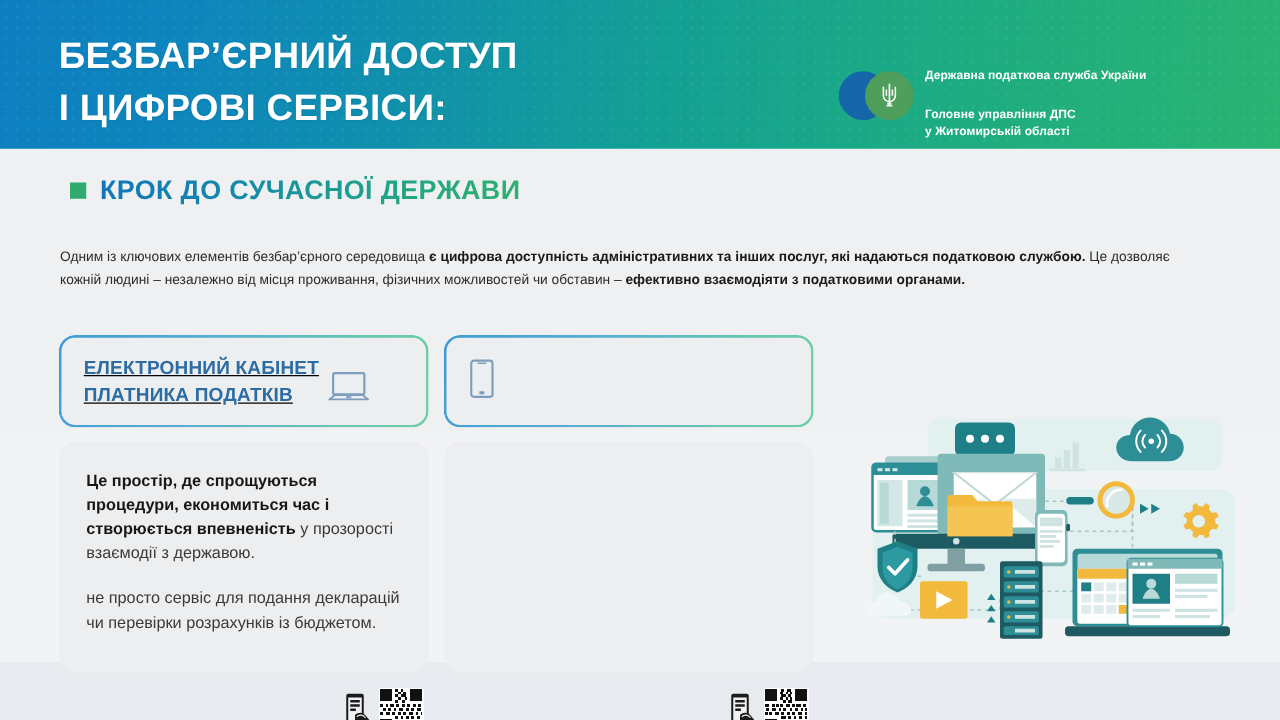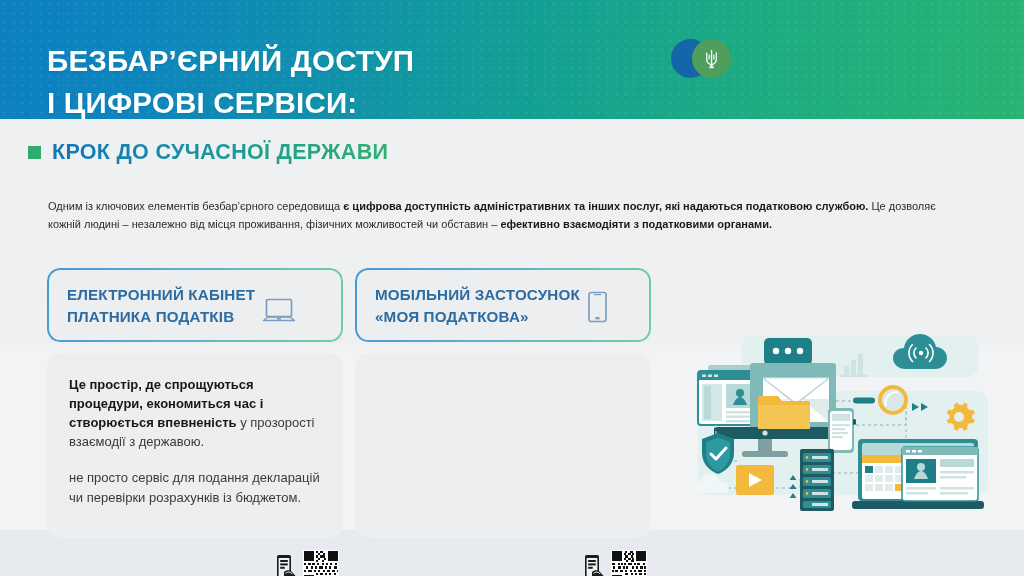--- a/index.html
+++ b/index.html
@@ -42,21 +42,20 @@
     position: absolute;
     left: 47px;
     top: 24px;
     color: #ffffff;
     font-size: 29.5px;
     font-weight: bold;
     line-height: 1.42;
     letter-spacing: 0.2px;
     white-space: pre-line;
     text-shadow: 0 1px 2px rgba(0,0,0,0.08);
-    margin-top: 16px;
   }
 
   .logo-block {
     position: absolute;
     left: 671px;
     top: 39px;
     display: flex;
     align-items: center;
     gap: 9px;
   }
@@ -89,21 +88,21 @@
     font-weight: bold;
     line-height: 1.52;
     white-space: pre-line;
     letter-spacing: 0.05px;
   }
   .logo-text .ln1 { display:block; margin-bottom: 2px; }
 
   
   .section-title-row {
     position: absolute;
-    left: 28px;
+    left: 56px;
     top: 140px;
     display: flex;
     align-items: center;
     gap: 11px;
   }
   .section-accent {
     width: 13px;
     height: 13px;
     background: #2fab6e;
     flex: 0 0 auto;
@@ -140,26 +139,27 @@
     width: 620px;
     display: flex;
     gap: 12px;
   }
   .card { width: 296px; }
 
   .card-head {
     position: relative;
     box-sizing: border-box;
     height: 74px;
-    border-radius: 2px;
+    border-radius: 13px;
     background: #eceef0;
     padding: 12px 14px 10px 20px;
     display: flex;
     align-items: center;
     overflow: hidden;
+    text-decoration: underline;
   }
   .card-head::before {
     content: "";
     position: absolute;
     inset: 0;
     border-radius: 13px;
     padding: 1.6px;
     background: linear-gradient(110deg, #3f9bd6 0%, #57aed2 40%, #62c3b4 70%, #6fcfa4 100%);
     -webkit-mask: linear-gradient(#fff 0 0) content-box, linear-gradient(#fff 0 0);
     -webkit-mask-composite: xor;
@@ -265,20 +265,25 @@
               <rect x="1.1" y="3.4" width="1.2" height="7.4"></rect>
               <rect x="10.7" y="3.4" width="1.2" height="7.4"></rect>
               <path d="M1.1 10.2 C1.1 13.6 3.3 15.4 6.5 16.2 C9.7 15.4 11.9 13.6 11.9 10.2 L10.7 10.2 C10.7 12.9 9.1 14.3 6.5 15 C3.9 14.3 2.3 12.9 2.3 10.2 Z"></path>
               <rect x="3.5" y="5.6" width="1.2" height="5"></rect>
               <rect x="8.3" y="5.6" width="1.2" height="5"></rect>
               <rect x="4.6" y="16.6" width="3.9" height="1.1"></rect>
               <rect x="4.2" y="18.1" width="4.7" height="1.1"></rect>
             </g>
           </svg>
         </div>
+      </div>
+      <div class="logo-text">
+        <span class="ln1">Державна податкова служба України</span>
+        <span>Головне управління ДПС
+у Житомирській області</span>
       </div>
     </div>
   </div>
 
   <div class="section-title-row">
     <div class="section-accent"></div>
     <div class="section-title">КРОК ДО СУЧАСНОЇ ДЕРЖАВИ</div>
   </div>
 
   <div class="intro">
@@ -375,22 +380,20 @@
                 <rect x="29" y="30" width="2" height="2"></rect>
             </g>
           </svg>
         </div>
       </div>
     </div>
 
     <div class="card">
       <div class="card-head">
         <div class="card-head-inner">
-          <div class="card-head-text">МОБІЛЬНИЙ ЗАСТОСУНОК
-«МОЯ ПОДАТКОВА»</div>
           <span class="head-icon">
             <svg width="21" height="32" viewBox="0 0 21 32">
               <rect x="2" y="1.5" width="17" height="29" rx="2.2" fill="none" stroke="#7d9dbf" stroke-width="1.7"></rect>
               <rect x="4" y="5" width="13" height="20" fill="#eceef0"></rect>
               <rect x="7" y="3" width="7" height="1.2" fill="#7d9dbf"></rect>
               <rect x="8.5" y="26" width="4" height="2.4" fill="#7d9dbf"></rect>
             </svg>
           </span>
         </div>
       </div>

